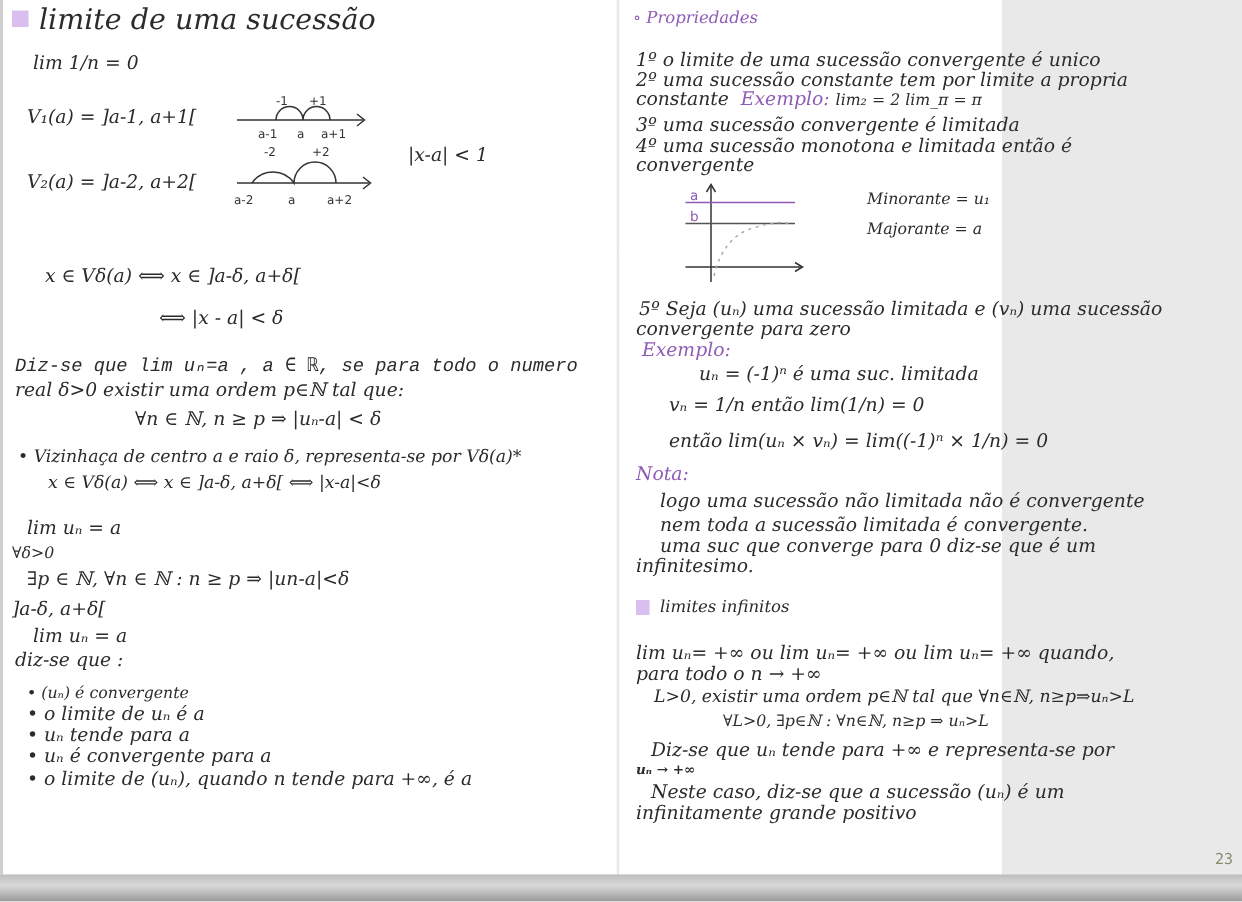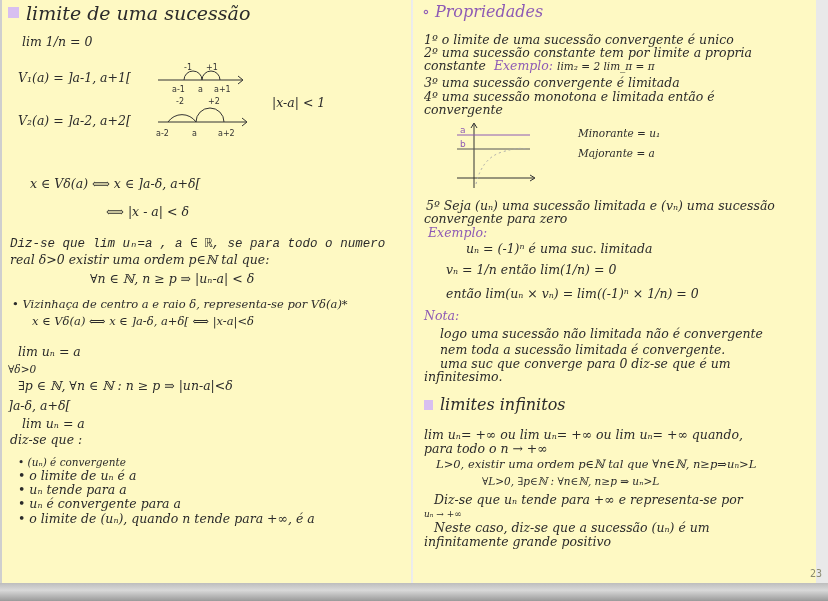--- a/index.html
+++ b/index.html
@@ -1,27 +1,27 @@
 <!DOCTYPE html>
 <html><head>
 <meta charset="utf-8">
 <style>
   html, body { margin:0; padding:0; }
   body { width:828px; height:601px; background:#e9e9e9; position:relative; overflow:hidden;
          font-family: "DejaVu Sans", sans-serif; color:#2b2b2b; }
-  .spread { position:absolute; left:0; top:0; width:816px; height:583px; background:#fef9c3; }
+  .spread { position:absolute; left:0; top:0; width:668px; height:583px; background:#ffffff; }
   .page { position:absolute; top:0; height:583px; }
   .page.left { left:0; width:412px; border-left:2px solid #cfcfcf; }
   .page.right { left:412px; width:416px; }
   .gutter { position:absolute; left:411px; top:0; width:2px; height:583px; background:linear-gradient(90deg,#f2f2f2,#e4e4e4,#f5f5f5); }
   .bottom-shadow { position:absolute; left:0; top:583px; width:828px; height:18px;
                    background:linear-gradient(180deg,#bdbdbd,#d9d9d9 40%,#9a9a9a); }
   .t { position:absolute; white-space:nowrap; font-family:"DejaVu Serif", serif; font-style:italic; font-size:12.5px; line-height:14px; }
   .h1 { font-size:19px; line-height:22px; }
-  .h2 { font-size:16px; line-height:18px; }
+  .h2 { font-size:11px; line-height:18px; }
   .purple { color:#8e5bb5; }
   .marker { position:absolute; width:11px; height:11px; background:#d8bff0; }
   .small { font-size:10.5px; }
   .pnum { position:absolute; font-size:10px; color:#8a8a70; font-family:"DejaVu Sans Mono", monospace; }
   svg { position:absolute; overflow:visible; }
 </style>
 </head>
 <body>
 
 <div class="spread">
@@ -122,20 +122,20 @@
     <div class="t" style="left:12px;top:370px;">infinitesimo.</div>
 
     <div class="marker" style="left:12px;top:400px;width:9px;height:10px;"></div>
     <div class="t h2" style="left:28px;top:396px;">limites infinitos</div>
 
     <div class="t" style="left:12px;top:428px;">lim uₙ= +∞ ou lim uₙ= +∞ ou lim uₙ= +∞ quando,</div>
     <div class="t" style="left:12px;top:442px;">para todo o n → +∞</div>
     <div class="t" style="left:24px;top:457px;font-size:11.5px;">L&gt;0, existir uma ordem p∈ℕ tal que ∀n∈ℕ, n≥p⇒uₙ&gt;L</div>
     <div class="t small" style="left:70px;top:474px;">∀L&gt;0, ∃p∈ℕ : ∀n∈ℕ, n≥p ⇒ uₙ&gt;L</div>
     <div class="t" style="left:22px;top:493px;">Diz-se que uₙ tende para +∞ e representa-se por</div>
-    <div class="t small" style="left:12px;top:507px;font-size:9px;">uₙ → +∞</div>
+    <div class="t small" style="left:12px;top:507px;font-size:9px;font-weight:bold;">uₙ → +∞</div>
     <div class="t" style="left:22px;top:521px;">Neste caso, diz-se que a sucessão (uₙ) é um</div>
     <div class="t" style="left:12px;top:535px;">infinitamente grande positivo</div>
 
     <div class="pnum" style="left:398px;top:568px;">23</div>
   </div>
 </div>
 <div class="bottom-shadow"></div>
 
 </body></html>

